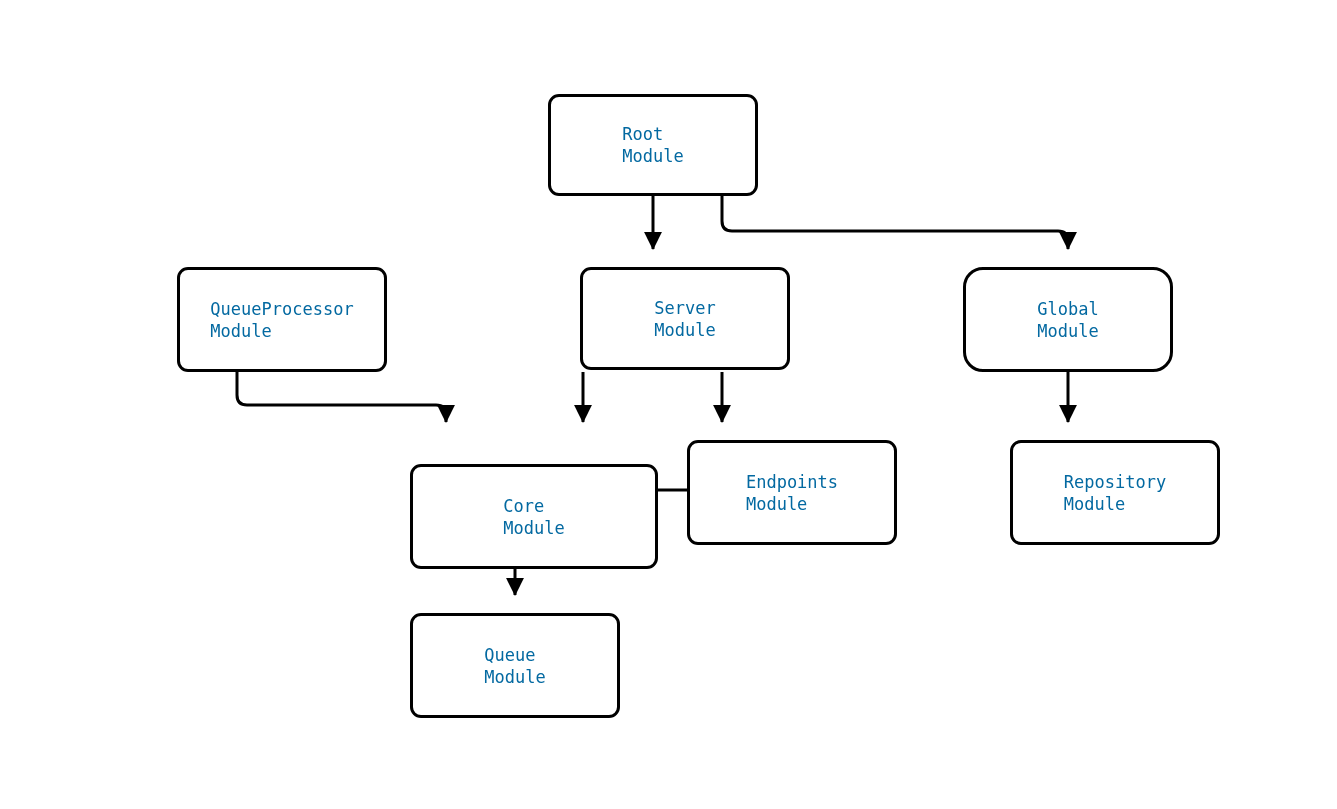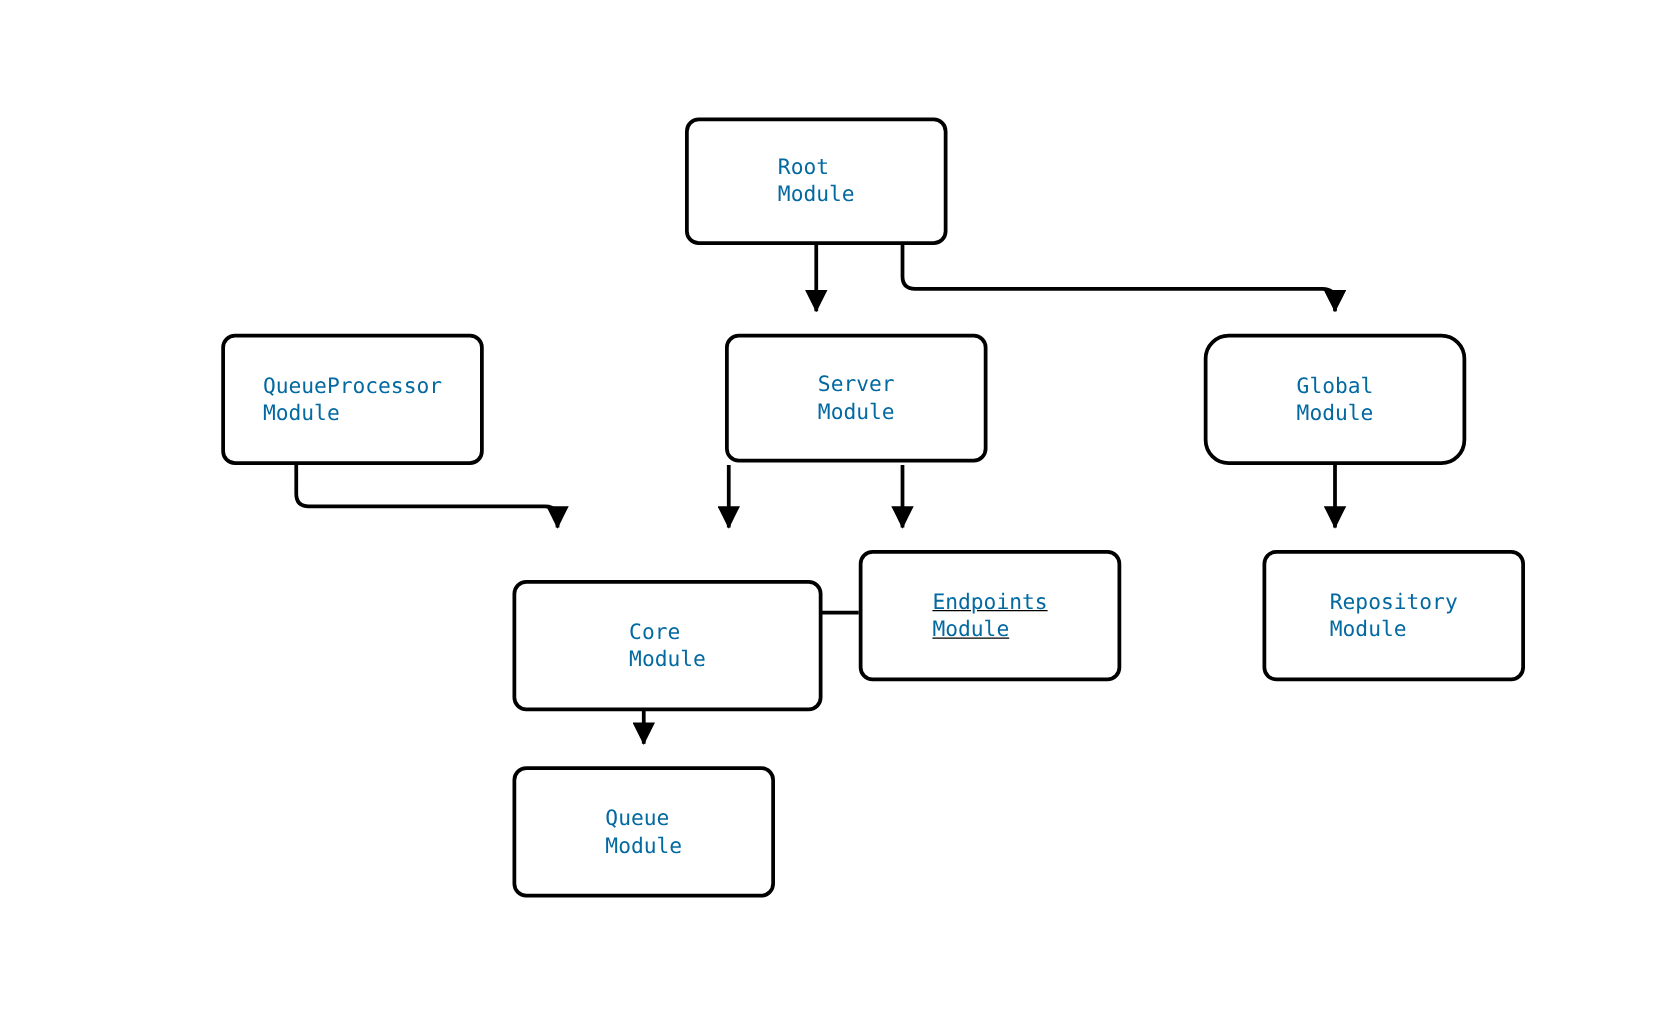--- a/index.html
+++ b/index.html
@@ -89,21 +89,21 @@
   <div class="node" style="left:963px; top:267px; width:210px; height:105px;border-radius:20px;">
     <span class="node-label">Global
 Module</span>
   </div>
 
   <div class="node" style="left:410px; top:464px; width:248px; height:105px;border-radius:11px;">
     <span class="node-label">Core
 Module</span>
   </div>
 
-  <div class="node" style="left:687px; top:440px; width:210px; height:105px;text-decoration:underline;">
+  <div class="node" style="left:687px; top:440px; width:210px; height:105px;">
     <span class="node-label">Endpoints
 Module</span>
   </div>
 
   <div class="node" style="left:963px; top:440px; width:210px; height:105px;margin-left:47px;">
     <span class="node-label">Repository
 Module</span>
   </div>
 
   <div class="node" style="left:410px; top:613px; width:210px; height:105px;">

